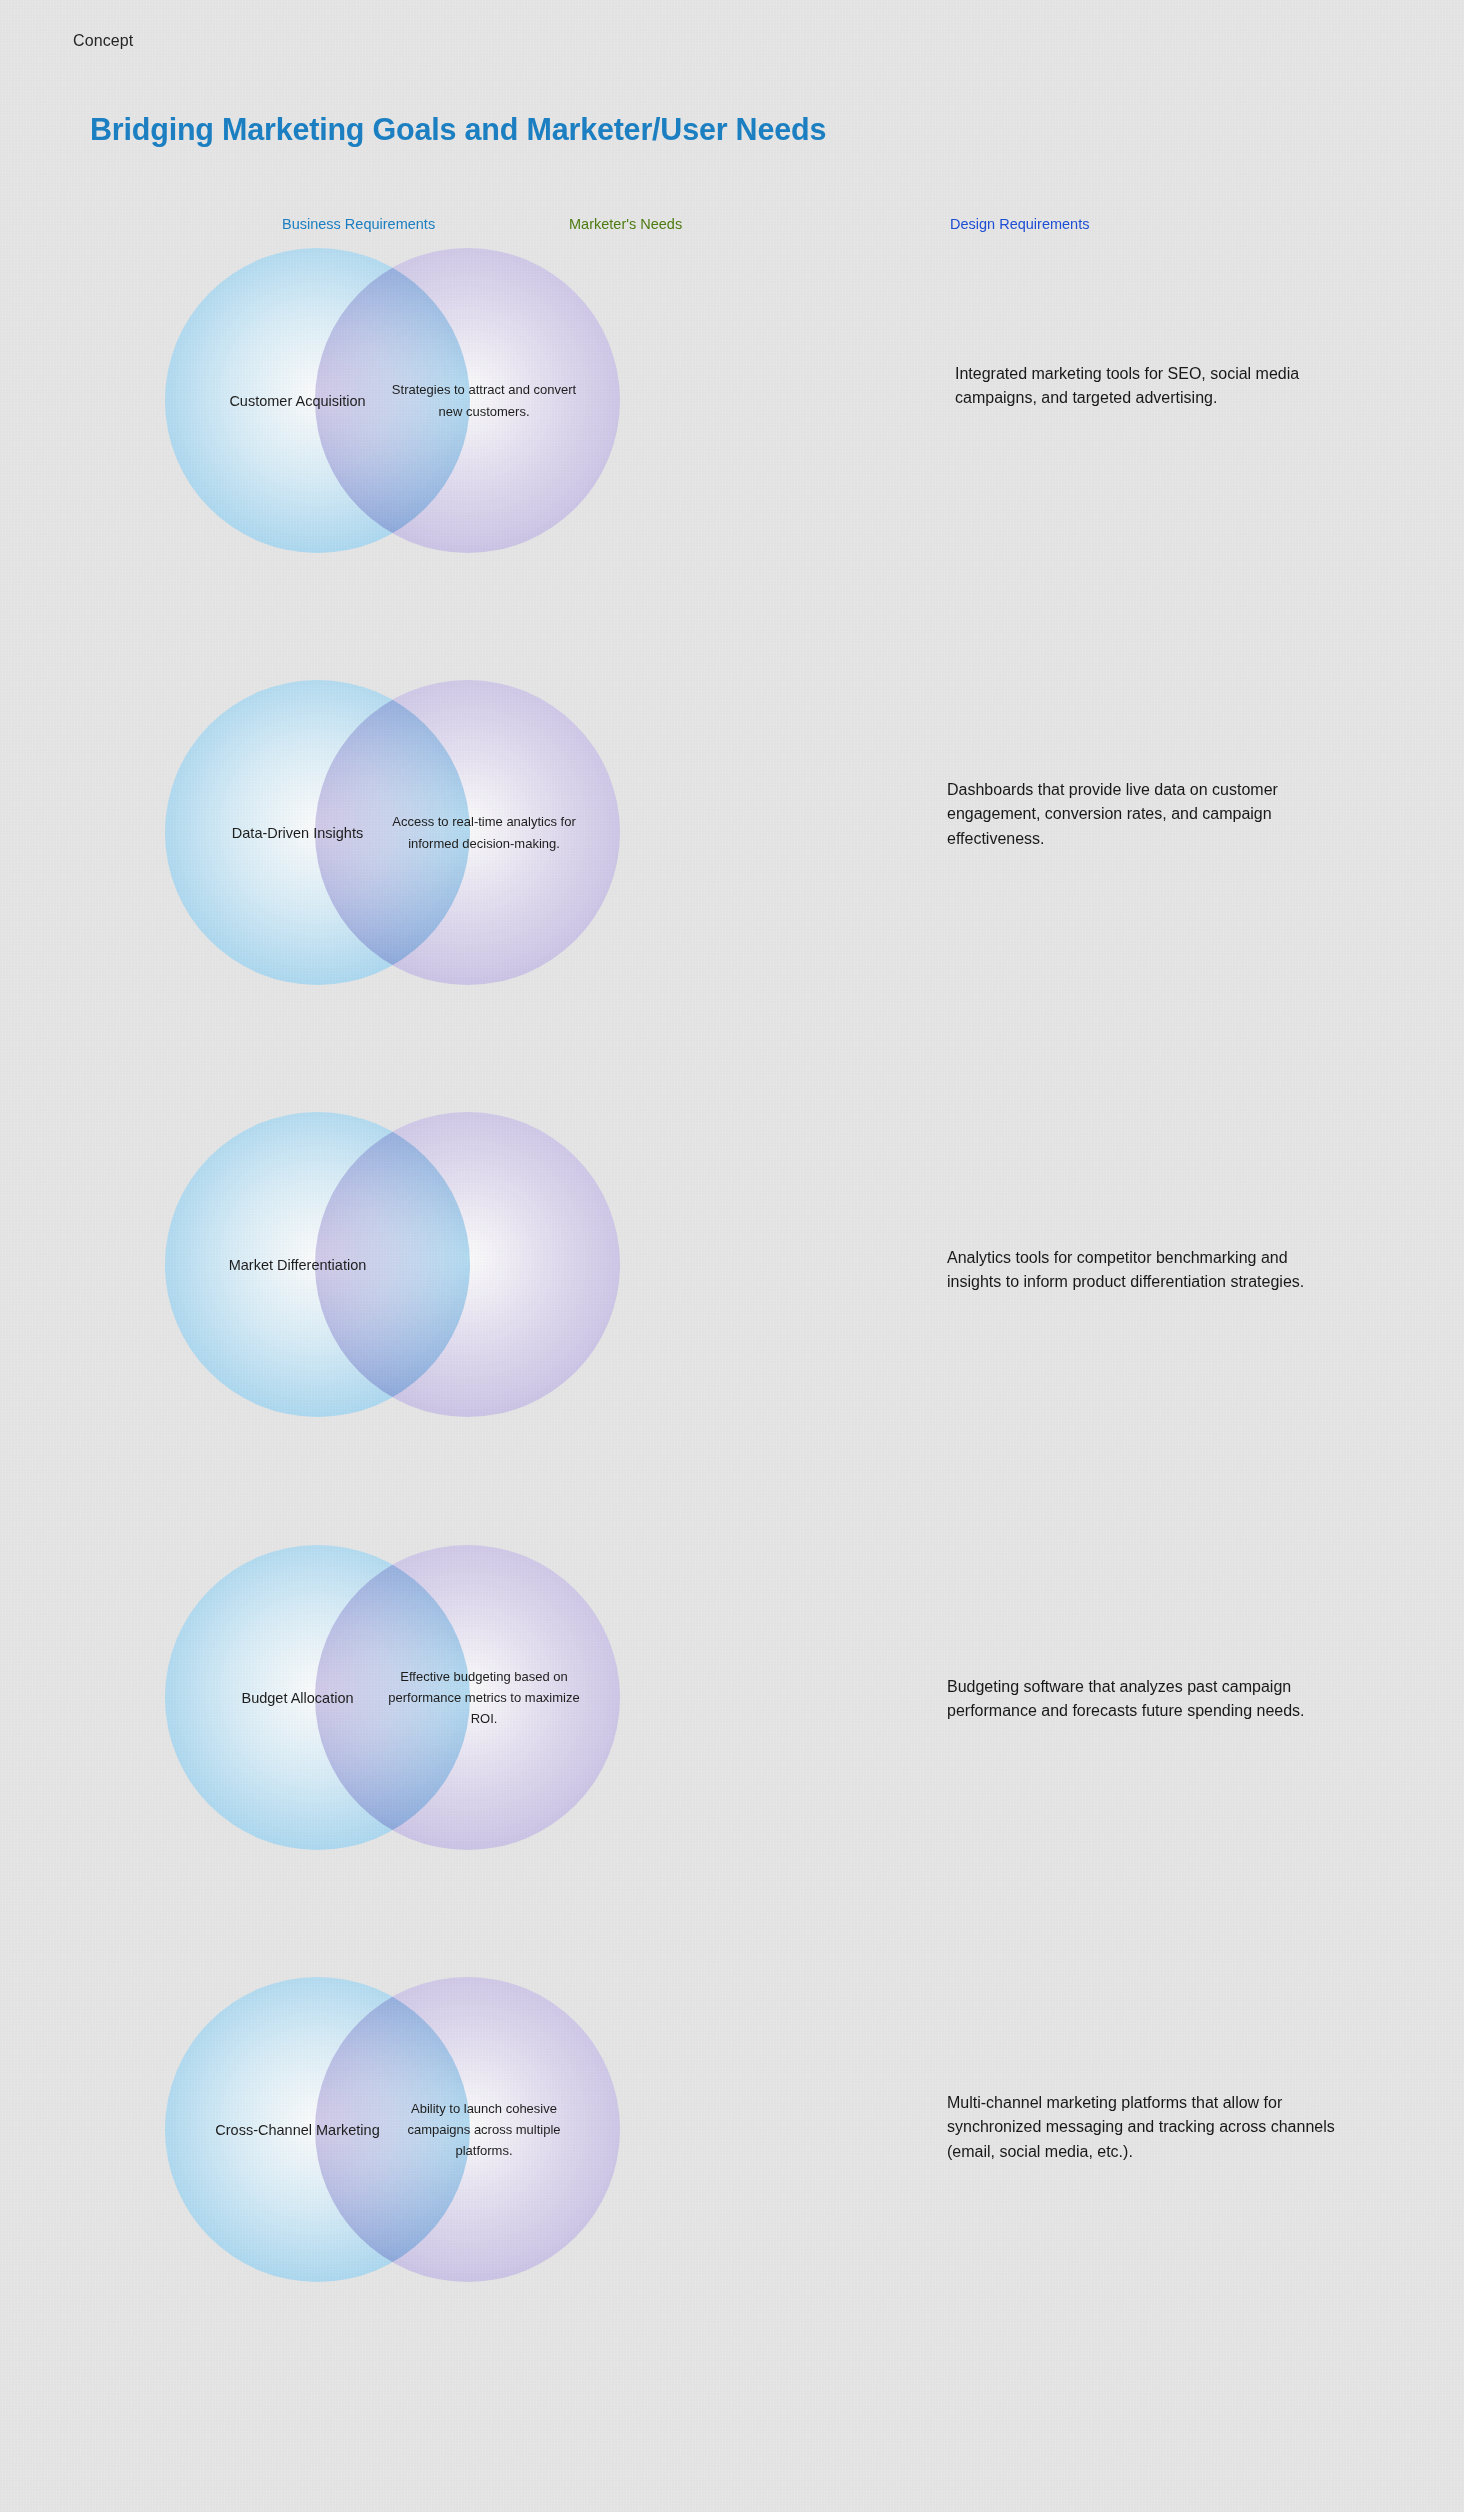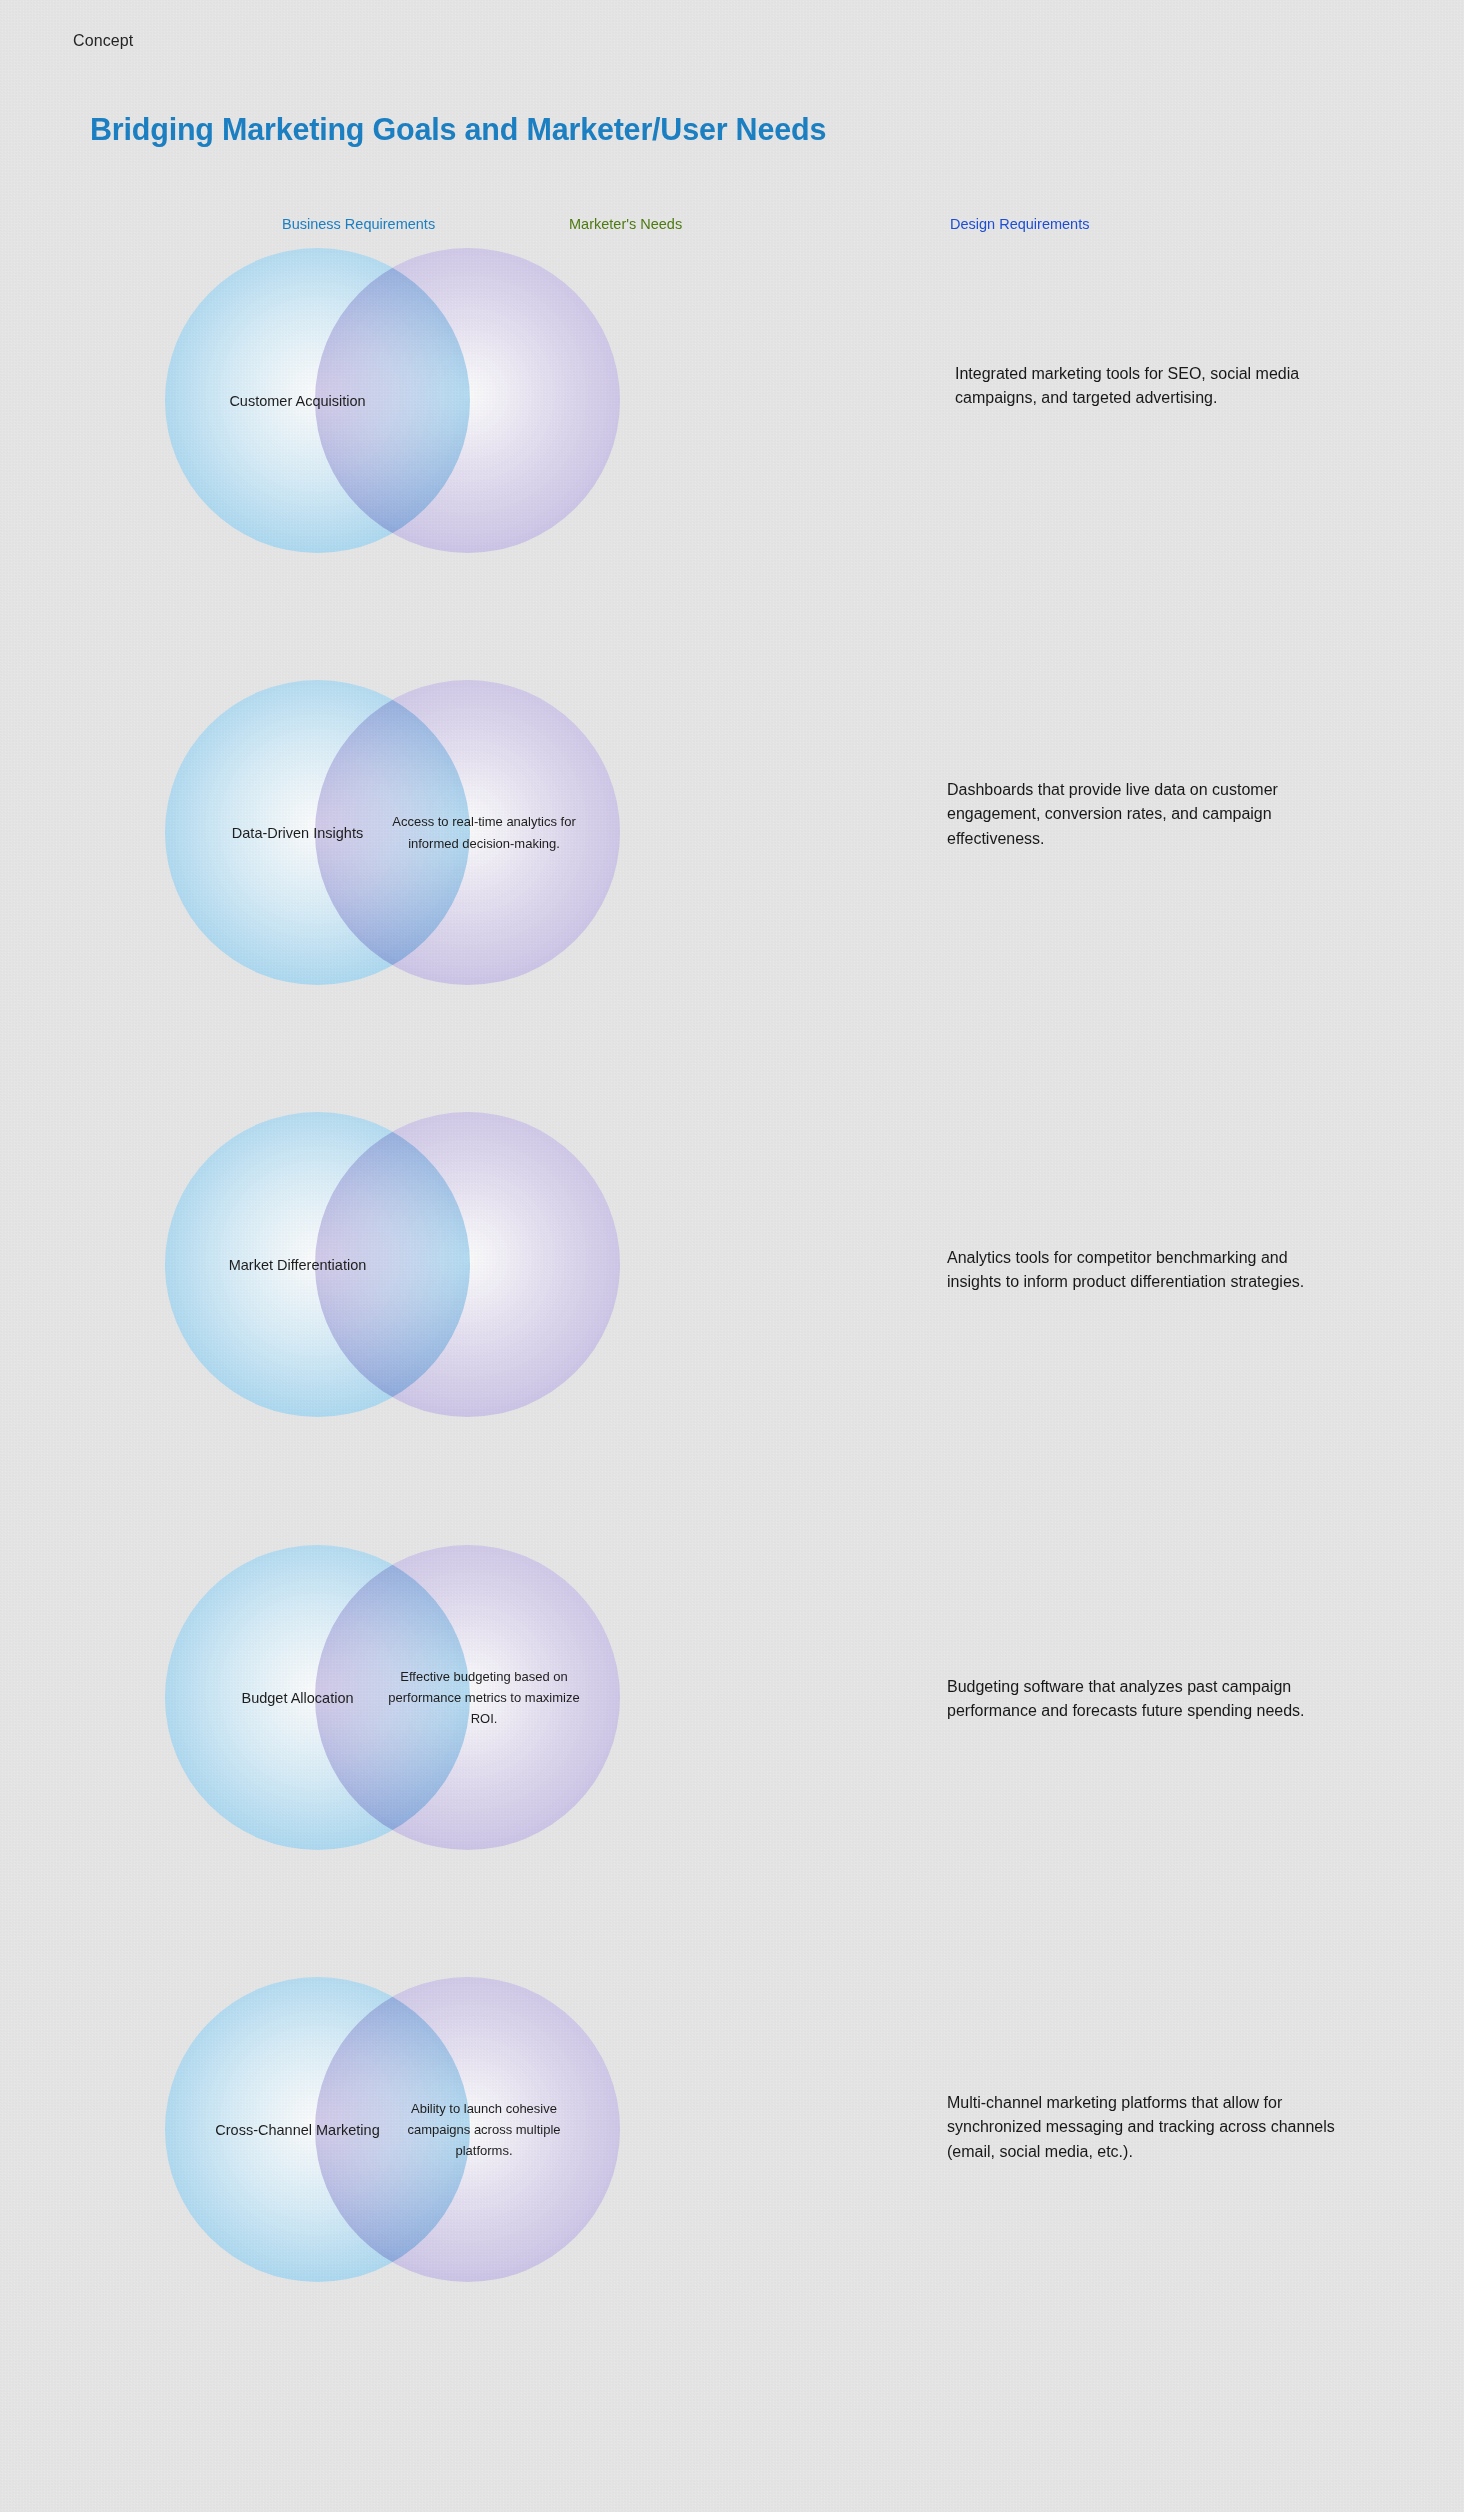--- a/index.html
+++ b/index.html
@@ -173,20 +173,21 @@
 
   <div class="col-header" id="col-header-business">Business Requirements</div>
   <div class="col-header" id="col-header-marketer">Marketer's Needs</div>
   <div class="col-header" id="col-header-design">Design Requirements</div>
 
   <div class="venn-row" style="top:248px;">
     <div class="venn-stage">
       <div class="circle circle-left"></div>
       <div class="circle circle-right"></div>
       <div class="circle-label label-left">Customer Acquisition</div>
+      <div class="circle-label label-right">Strategies to attract and convert new customers.</div>
     </div>
     <div class="design-text" style="top:114px;margin-left:8px;">Integrated marketing tools for SEO, social media campaigns, and targeted advertising.</div>
   </div>
 
   <div class="venn-row" style="top:680px;">
     <div class="venn-stage">
       <div class="circle circle-left"></div>
       <div class="circle circle-right"></div>
       <div class="circle-label label-left">Data-Driven Insights</div>
       <div class="circle-label label-right">Access to real-time analytics for informed decision-making.</div>

